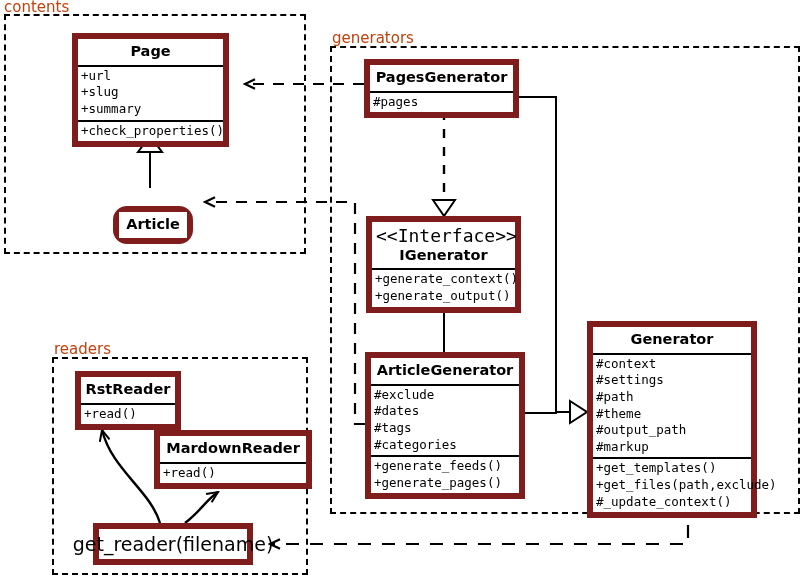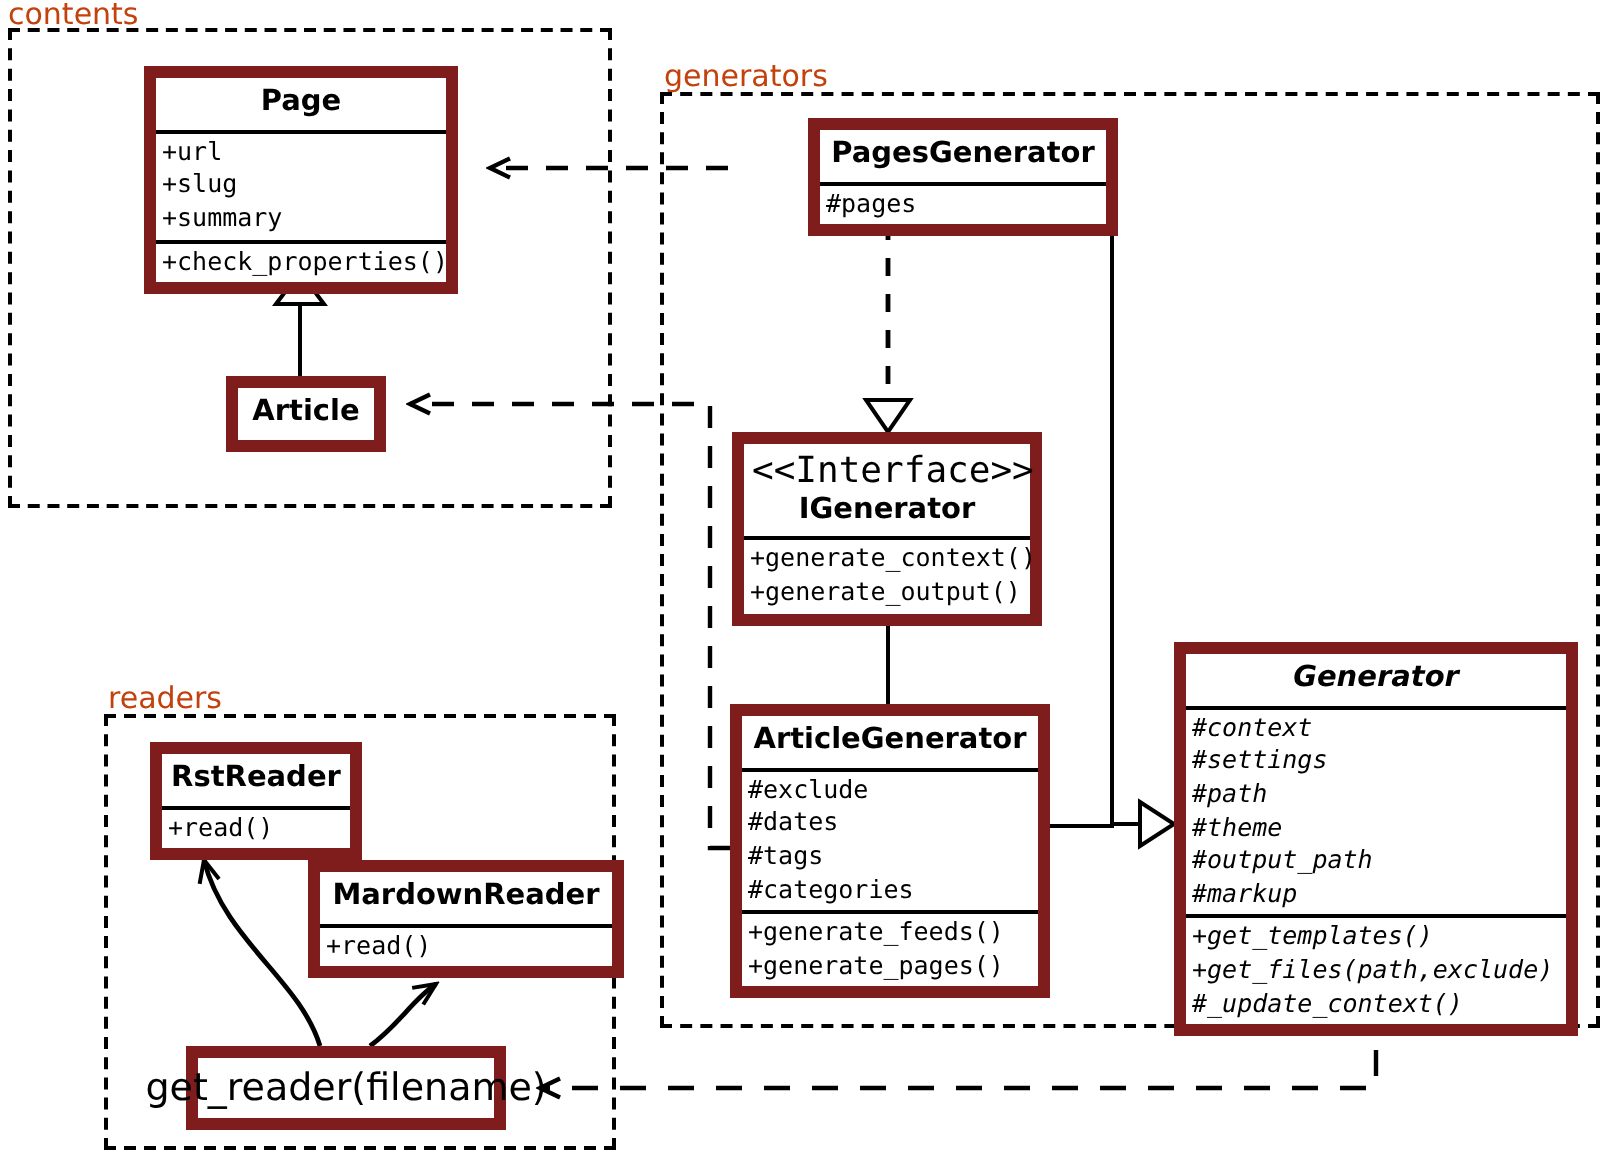--- a/index.html
+++ b/index.html
@@ -170,25 +170,25 @@
     <div class="compartment">
       <div>+url</div>
       <div>+slug</div>
       <div>+summary</div>
     </div>
     <div class="compartment">
       <div>+check_properties()</div>
     </div>
   </div>
 
-  <div class="uml" style="left:113px; top:188px; width:80px;">
+  <div class="uml" style="left:113px; top:206px; width:80px;border-radius:14px;">
     <div class="title">Article</div>
   </div>
 
-  <div class="uml" style="left:364px; top:59px; width:155px;margin-left:40px;">
+  <div class="uml" style="left:364px; top:59px; width:155px;">
     <div class="title">PagesGenerator</div>
     <div class="compartment">
       <div>#pages</div>
     </div>
   </div>
 
   <div class="uml" style="left:366px; top:216px; width:155px;">
     <div class="title">
       <span class="stereotype">&lt;&lt;Interface&gt;&gt;</span>
       <span>IGenerator</span>
@@ -206,21 +206,21 @@
       <div>#dates</div>
       <div>#tags</div>
       <div>#categories</div>
     </div>
     <div class="compartment">
       <div>+generate_feeds()</div>
       <div>+generate_pages()</div>
     </div>
   </div>
 
-  <div class="uml" style="left:587px; top:321px; width:202px;font-style:italic;">
+  <div class="uml" style="left:587px; top:321px; width:170px;">
     <div class="title">Generator</div>
     <div class="compartment">
       <div>#context</div>
       <div>#settings</div>
       <div>#path</div>
       <div>#theme</div>
       <div>#output_path</div>
       <div>#markup</div>
     </div>
     <div class="compartment">

